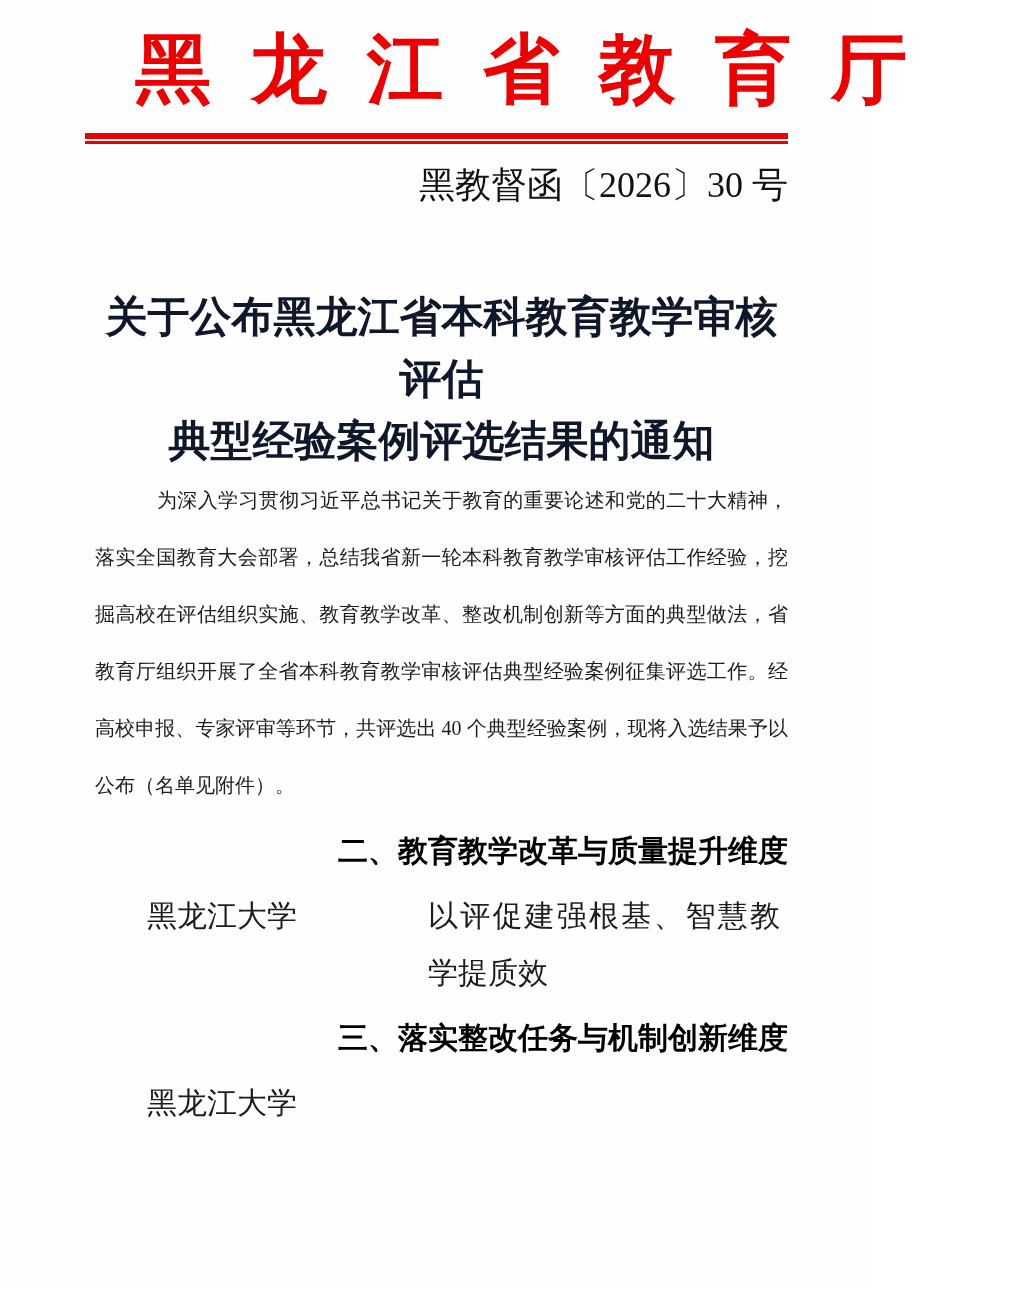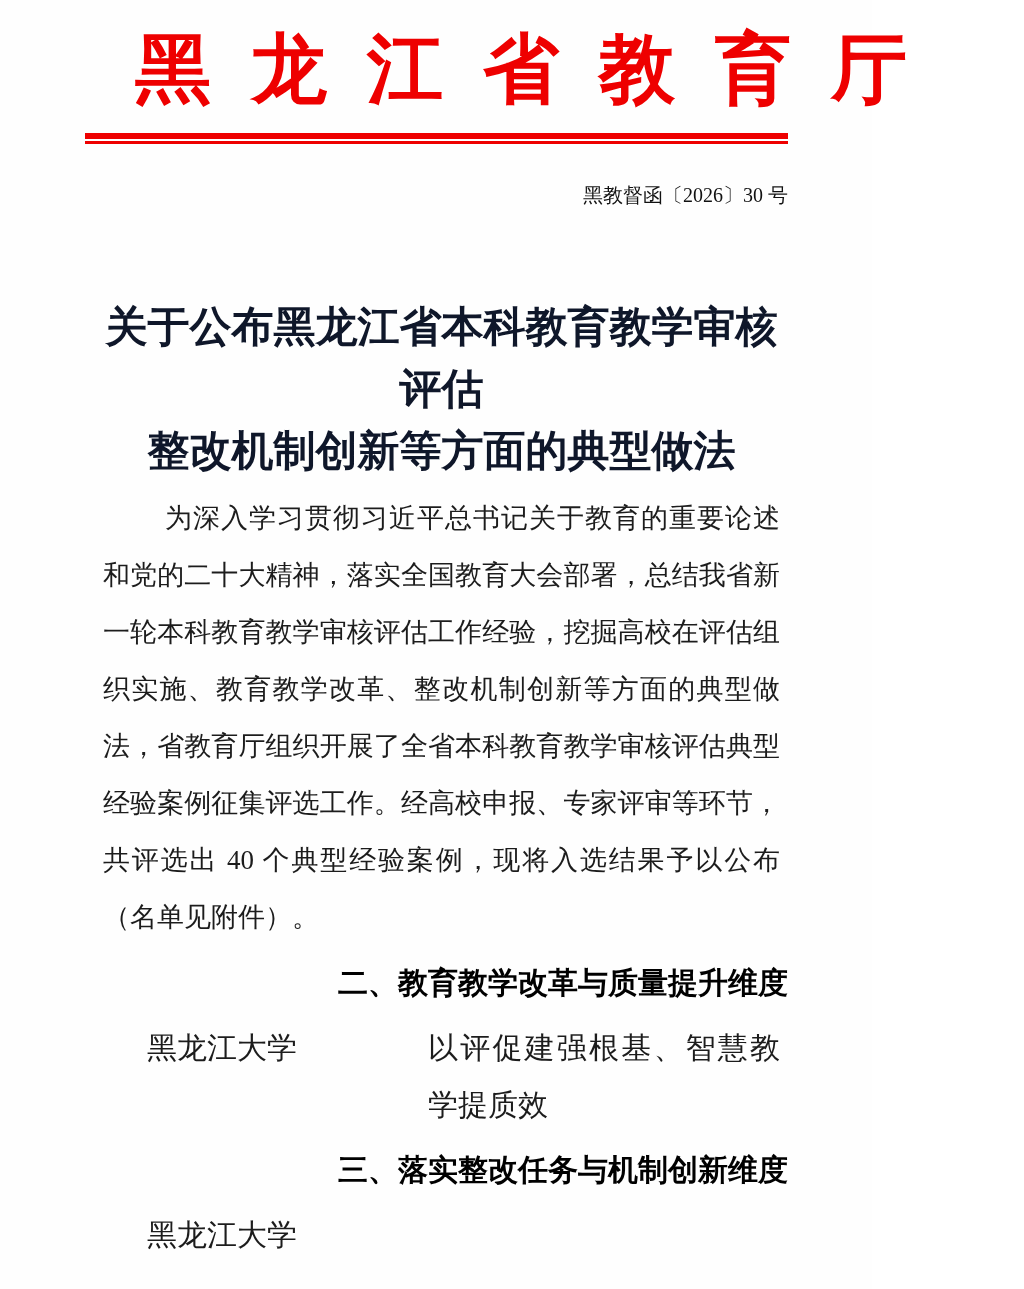--- a/index.html
+++ b/index.html
@@ -33,44 +33,44 @@
   }
   .rule {
     margin-top: 18px;
     margin-left: -10px;
     height: 2px;
     background: #ffffff;
     border-top: 6px solid #ee0000;
     border-bottom: 3px solid #ee0000;
   }
   .docnum {
-    margin-top: 34px;
-    font-size: 20px;
+    margin-top: 24px;
+    font-size: 36px;
     line-height: 34px;
     text-align: right;
     color: #111111;
   }
   
   .title {
     margin: 84px 0 0 0;
     font-size: 42px;
     line-height: 62px;
     font-weight: 700;
     text-align: center;
     color: #0f172a;
   }
   
   .salutation {
     margin: 66px 0 0 0;
     font-size: 30px;
     line-height: 57px;
   }
   .para {
-    margin: 8px;
-    font-size: 27px;
+    margin: 0;
+    font-size: 20px;
     line-height: 57px;
     text-align: justify;
     text-indent: 62px;
     text-justify: inter-character;
   }
   
   .section-heading {
     margin: 8px 0 0 50px;
     font-family: "Liberation Sans", "DejaVu Sans", sans-serif;
     font-size: 30px;
@@ -100,21 +100,21 @@
 <div class="page">
 
   <div class="agency">黑龙江省教育厅</div>
 
   <div class="rule"></div>
 
   <div class="docnum">黑教督函〔2026〕30 号</div>
 
   <h1 class="title">
     <span>关于公布黑龙江省本科教育教学审核评估</span><br>
-    <span>整改机制创新等方面的典型做法</span>
+    <span>典型经验案例评选结果的通知</span>
   </h1>
 
 
   <p class="para">为深入学习贯彻习近平总书记关于教育的重要论述和党的二十大精神，落实全国教育大会部署，总结我省新一轮本科教育教学审核评估工作经验，挖掘高校在评估组织实施、教育教学改革、整改机制创新等方面的典型做法，省教育厅组织开展了全省本科教育教学审核评估典型经验案例征集评选工作。经高校申报、专家评审等环节，共评选出 40 个典型经验案例，现将入选结果予以公布（名单见附件）。</p>
 
   <div class="section">
     <div class="section-heading">二、教育教学改革与质量提升维度</div>
     <div class="entry">
       <span class="uni">黑龙江大学</span>
       <span class="case">以评促建强根基、智慧教学提质效</span>

